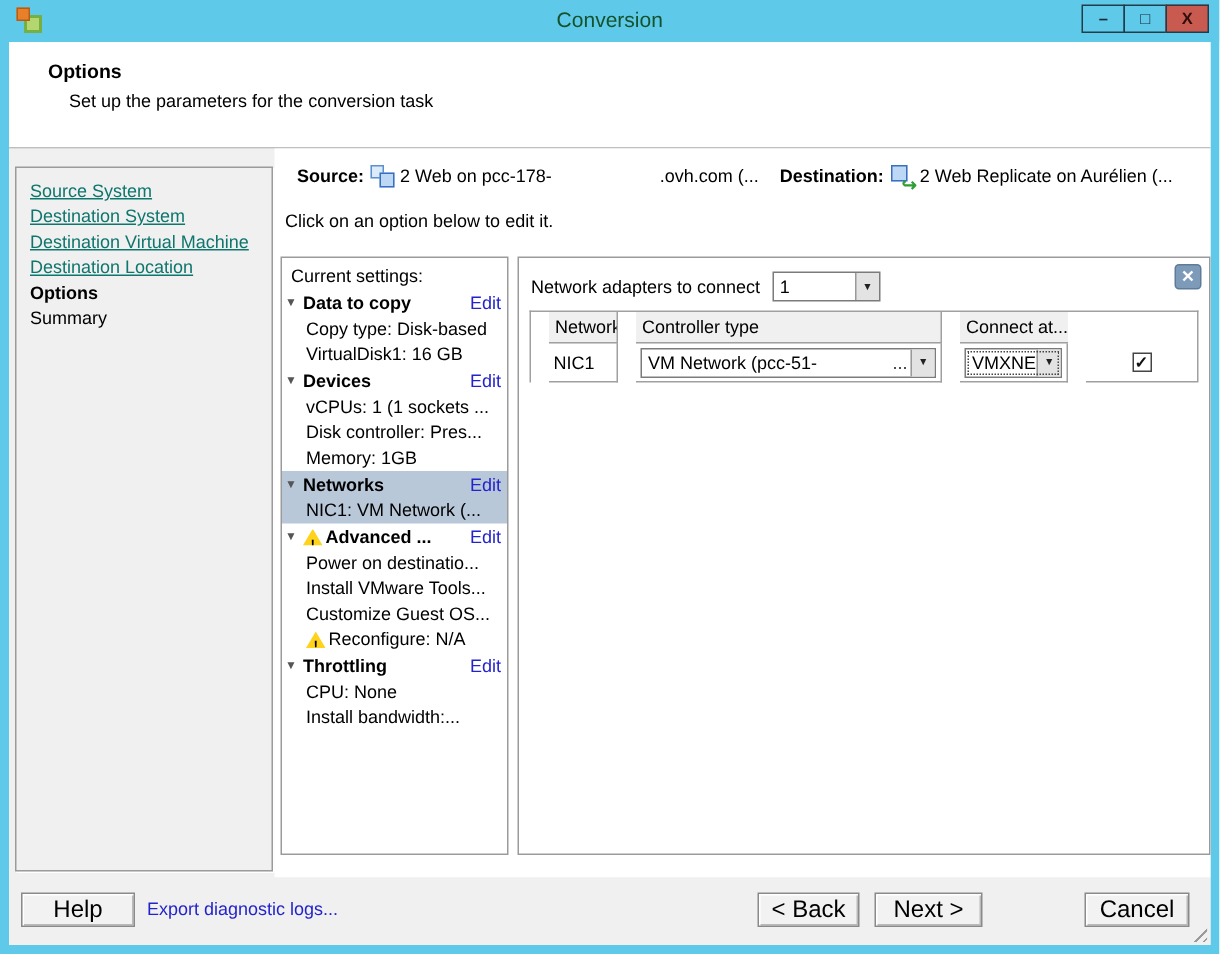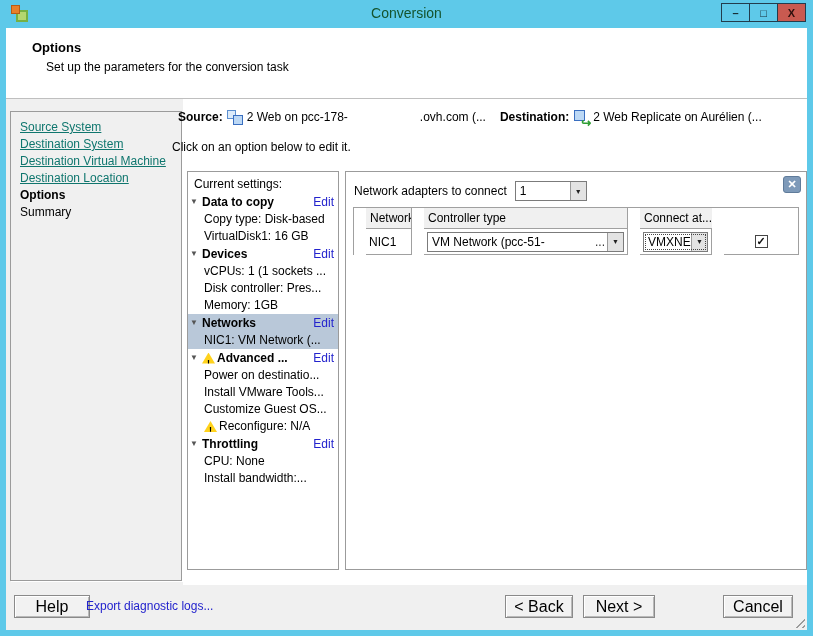--- a/index.html
+++ b/index.html
@@ -24,28 +24,28 @@
   .header .h-title { position:absolute; left:26px; top:12px; font-weight:bold; font-size:13px; }
   .header .h-sub { position:absolute; left:40px; top:32px; }
   .content-white { position:absolute; left:177px; top:71px; width:624px; height:486px; background:#ffffff; }
   
   .sidebar { position:absolute; left:4px; top:83px; width:172px; height:470px; background:#f0f0f0;
              border:1px solid #9b9b9b; box-shadow:1px 1px 0 #ffffff; padding:7px 9px; }
   .side-item { line-height:17px; white-space:nowrap; }
   .side-item a { color:#0f766e; text-decoration:underline; cursor:pointer; }
   .side-item.current { font-weight:bold; }
   
-  .srcline { position:absolute; left:172px; top:80px; height:18px; display:flex; align-items:center; white-space:nowrap; }
+  .srcline { position:absolute; left:192px; top:80px; height:18px; display:flex; align-items:center; white-space:nowrap; }
   .srcline b { font-weight:bold; }
   .mini-icon { position:relative; width:16px; height:15px; margin:0 4px; flex:0 0 auto; }
   .mini-icon .sq-back { position:absolute; left:0; top:0; width:9px; height:9px; border:1px solid #5b8fd0; background:#dcebfa; }
   .mini-icon .sq-front { position:absolute; right:0; bottom:0; width:10px; height:10px; border:1px solid #3a6fc0; background:#bcd8f5; }
   .mini-icon .arrow { position:absolute; right:-2px; bottom:-4px; color:#2f9e33; font-size:12px; font-weight:bold; line-height:12px; }
   .gap { display:inline-block; width:72px; }
-  .hintline { position:absolute; left:166px; top:112px; }
+  .hintline { position:absolute; left:184px; top:112px; }
   
   .settings-box { position:absolute; left:181px; top:143px; width:152px; height:399px; background:#ffffff;
                   border:1px solid #9b9b9b; padding:4px 0 0 0; overflow:hidden; }
   .cs-title { padding:0 6px; line-height:17px; }
   .sec-row { display:flex; align-items:center; line-height:18px; padding:0 4px 0 2px; }
   .sec-row .tri { font-size:8px; color:#555; width:12px; flex:0 0 auto; cursor:pointer; }
   .sec-row .sec-label { font-weight:bold; flex:1; white-space:nowrap; overflow:hidden; }
   .edit-link { color:#2323cd; cursor:pointer; flex:0 0 auto; }
   .item-row { padding-left:16px; line-height:17px; white-space:nowrap; overflow:hidden; }
   .sel { background:#b9c8d9; }
@@ -234,21 +234,21 @@
             <div class="checkbox">
               <span>✓</span>
             </div>
           </div>
         </div>
       </div>
     </div>
 
     <div class="footer">
       <div class="btn" style="left:8px; width:76px;">Help</div>
-      <div class="link" style="position:absolute; left:80px; top:14px;text-align:right;">Export diagnostic logs...</div>
+      <div class="link" style="position:absolute; left:92px; top:14px;text-align:right;">Export diagnostic logs...</div>
       <div class="btn" style="left:499px; width:68px;">&lt; Back</div>
       <div class="btn" style="left:577px; width:72px;">Next &gt;</div>
       <div class="btn" style="left:717px; width:70px;">Cancel</div>
       <div class="grip"></div>
     </div>
 
   </div>
 </div>
 
 </body></html>

